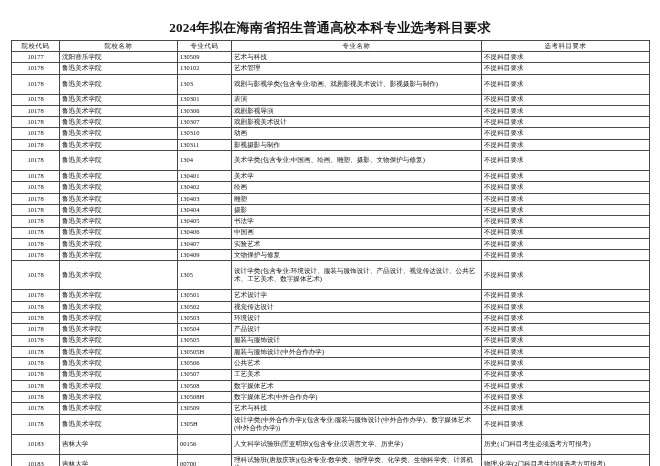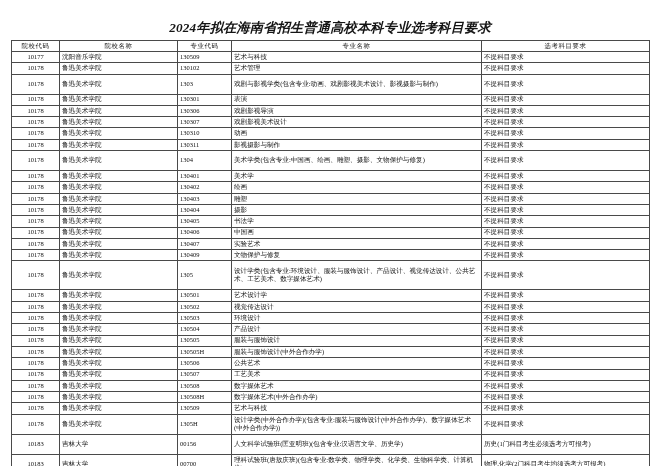--- a/index.html
+++ b/index.html
@@ -25,21 +25,20 @@
   .doc-title {
     text-align: center;
     font-size: 13.2px;
     font-weight: bold;
     letter-spacing: 0.2px;
     margin: 0;
     padding-top: 21px;
     padding-bottom: 5px;
     line-height: 14px;
     color: #151515;
-    font-style: italic;
   }
   table.req-table {
     border-collapse: collapse;
     width: 638px;
     table-layout: fixed;
     font-size: 6.6px;
     line-height: 8.6px;
     color: #101010;
   }
   table.req-table td, table.req-table th {

